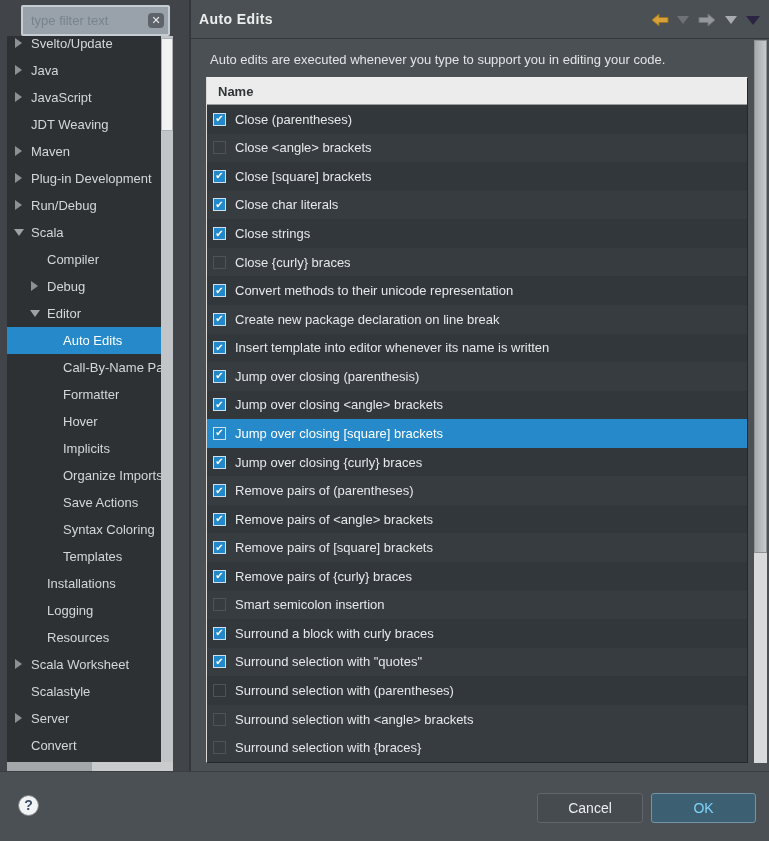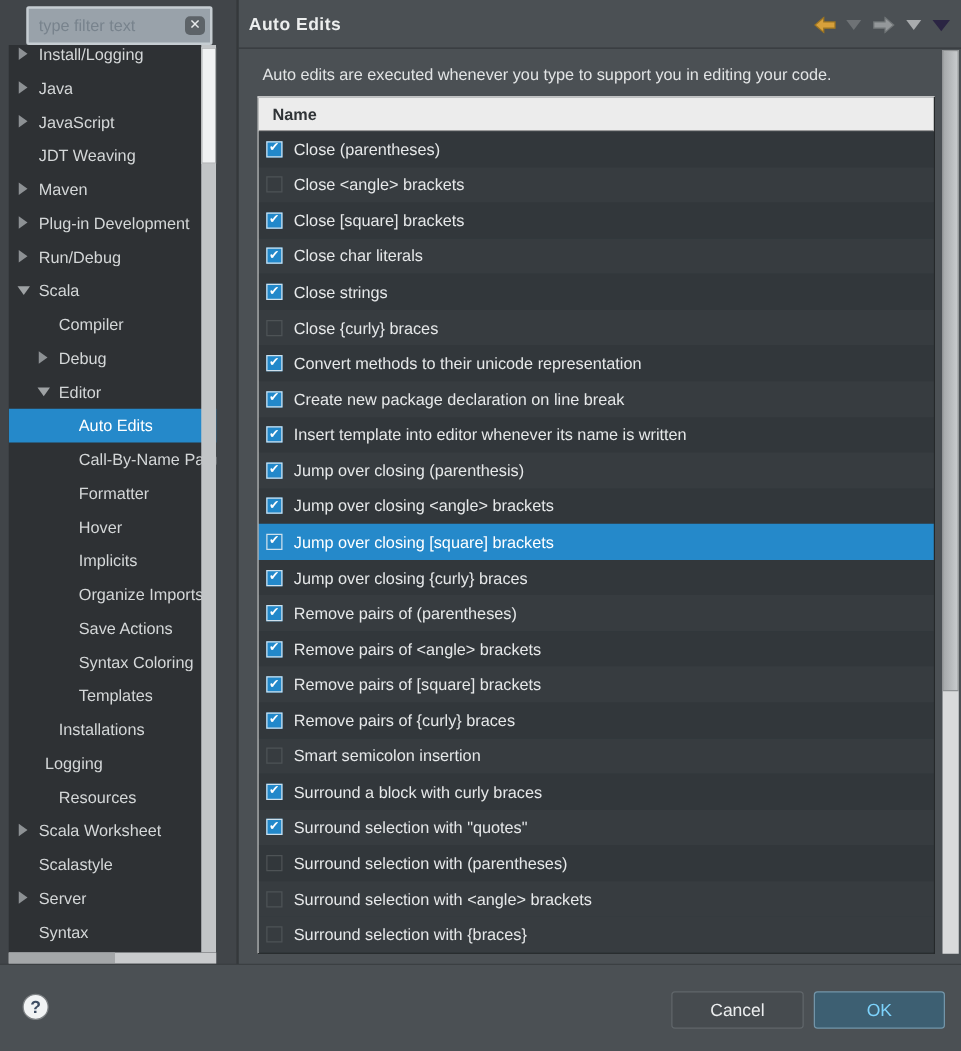--- a/index.html
+++ b/index.html
@@ -113,21 +113,21 @@
 <div class="left-col">
   <div class="filter-wrap">
     <input class="filter-input" type="text" placeholder="type filter text" style="">
     <div class="filter-clear">✕</div>
   </div>
 
   <div class="tree-panel">
     <div class="tree-list" id="tree-list">
         <div class="tree-row" style="padding-left: 5px;">
           <span class="tw collapsed"></span>
-          <span class="tree-label">Install/Logging</span>
+          <span class="tree-label">Svelto/Update</span>
         </div>
         <div class="tree-row" style="padding-left: 5px;">
           <span class="tw collapsed"></span>
           <span class="tree-label">Java</span>
         </div>
         <div class="tree-row" style="padding-left: 5px;">
           <span class="tw collapsed"></span>
           <span class="tree-label">JavaScript</span>
         </div>
         <div class="tree-row" style="padding-left: 5px;">
@@ -195,21 +195,21 @@
           <span class="tree-label">Syntax Coloring</span>
         </div>
         <div class="tree-row" style="padding-left: 37px;">
           <span class="tw"></span>
           <span class="tree-label">Templates</span>
         </div>
         <div class="tree-row" style="padding-left: 21px;">
           <span class="tw"></span>
           <span class="tree-label">Installations</span>
         </div>
-        <div class="tree-row" style="padding-left: 10px;">
+        <div class="tree-row" style="padding-left: 21px;">
           <span class="tw"></span>
           <span class="tree-label">Logging</span>
         </div>
         <div class="tree-row" style="padding-left: 21px;">
           <span class="tw"></span>
           <span class="tree-label">Resources</span>
         </div>
         <div class="tree-row" style="padding-left: 5px;">
           <span class="tw collapsed"></span>
           <span class="tree-label">Scala Worksheet</span>
@@ -217,21 +217,21 @@
         <div class="tree-row" style="padding-left: 5px;">
           <span class="tw"></span>
           <span class="tree-label">Scalastyle</span>
         </div>
         <div class="tree-row" style="padding-left: 5px;">
           <span class="tw collapsed"></span>
           <span class="tree-label">Server</span>
         </div>
         <div class="tree-row" style="padding-left: 5px;">
           <span class="tw"></span>
-          <span class="tree-label">Syntax</span>
+          <span class="tree-label">Convert</span>
         </div>
       </div>
     <div class="tree-vscroll">
       <div class="tree-vthumb"></div>
     </div>
   </div>
   <div class="tree-hscroll">
     <div class="tree-hthumb"></div>
   </div>
 </div>

